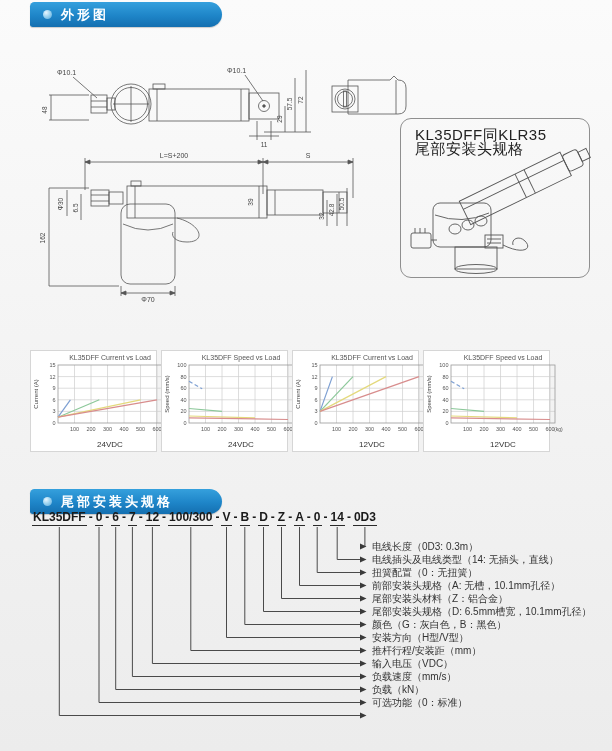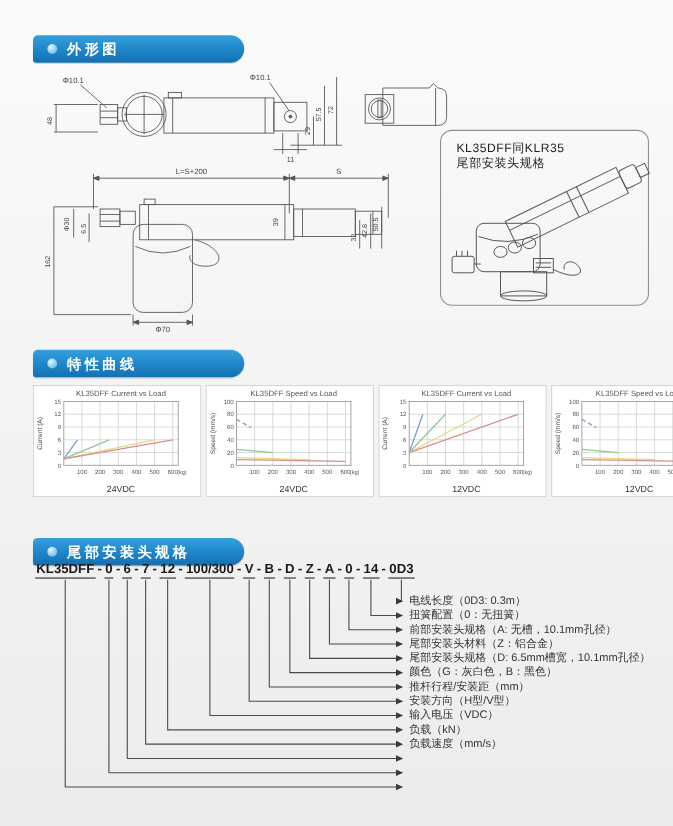--- a/index.html
+++ b/index.html
@@ -14,39 +14,39 @@
   .bullet{width:9px;height:9px;border-radius:50%;
         background:radial-gradient(circle at 35% 30%,#e8f6ff 0%,#9ed4f0 45%,#58a8da 100%);}
   .sec-title{color:#fff;font-weight:bold;font-size:13px;letter-spacing:3px;}
   
   .outline-area{position:absolute;left:0;top:52px;width:612px;height:262px;}
   .outline-area svg{position:absolute;overflow:visible;}
   .dim{font-size:6.5px;fill:#444;}
   .dim7{font-size:7px;fill:#444;}
   .inset{position:absolute;left:400px;top:66px;width:190px;height:160px;border:1.4px solid #8f8f8f;
         border-radius:11px;box-sizing:border-box;padding:9px 0 0 14px;}
-  .inset-text{font-size:11px;color:#222;line-height:14px;letter-spacing:.5px;}
+  .inset-text{font-size:15px;color:#222;line-height:14px;letter-spacing:.5px;}
   
   .charts-row{position:absolute;left:30px;top:350px;display:flex;gap:4px;}
-  .chart-box{width:153px;height:102px;background:#fff;border:1px solid #d6d6d6;box-sizing:border-box;}
+  .chart-box{width:127px;height:102px;background:#fff;border:1px solid #d6d6d6;box-sizing:border-box;}
   
   .naming{position:absolute;left:0;top:504px;width:556px;height:218px;}
   #part-number{position:absolute;left:32px;top:6px;font-size:12px;font-weight:bold;color:#1a1a1a;white-space:nowrap;}
   #part-number .seg{display:inline-block;border-bottom:1.5px solid #2a2a2a;padding:0 1px 1px 1px;}
   #part-number .sep{display:inline-block;margin:0 2px;}
   #naming-labels{position:absolute;left:372px;top:36px;}
   .nlabel{font-size:10px;color:#333;line-height:13px;height:13px;white-space:nowrap;}
   #connectors{position:absolute;left:0;top:0;width:612px;height:218px;}
 </style>
 </head>
 <body>
 
 <div class="page">
 
-  <div class="sec-header" style="top:32px;">
+  <div class="sec-header" style="top:2px;">
     <span class="bullet"></span>
     <span class="sec-title">外形图</span>
   </div>
 
   <div class="outline-area">
 
     <svg style="left:35px;top:10px;" width="278" height="88" viewBox="0 0 278 88">
       <g stroke="#555" stroke-width="0.8" fill="none">
         <rect x="56" y="33" width="16" height="18"></rect>
         <line x1="56" y1="39" x2="72" y2="39"></line>
@@ -177,24 +177,20 @@
             <line x1="18" y1="78" x2="18" y2="73"></line>
           <line x1="24" y1="85" x2="30" y2="85"></line>
           <rect x="48" y="92" width="42" height="22"></rect>
           <ellipse cx="69" cy="114" rx="21" ry="4.5"></ellipse>
           <path d="M96,90 C116,100 126,94 118,86 C112,80 104,84 106,90"></path>
         </g>
       </svg>
     </div>
   </div>
 
-  <div class="sec-header" style="top:318px;">
-    <span class="bullet"></span>
-    <span class="sec-title">特性曲线</span>
-  </div>
   <div class="charts-row" id="charts-row">
       <div class="chart-box"><svg width="141" height="102" viewBox="0 0 141 102">
           <line x1="43.507936507936506" y1="14" x2="43.507936507936506" y2="72" stroke="#cfcfcf" stroke-width="0.7"></line>
           <line x1="60.01587301587302" y1="14" x2="60.01587301587302" y2="72" stroke="#cfcfcf" stroke-width="0.7"></line>
           <line x1="76.52380952380952" y1="14" x2="76.52380952380952" y2="72" stroke="#cfcfcf" stroke-width="0.7"></line>
           <line x1="93.03174603174604" y1="14" x2="93.03174603174604" y2="72" stroke="#cfcfcf" stroke-width="0.7"></line>
           <line x1="109.53968253968254" y1="14" x2="109.53968253968254" y2="72" stroke="#cfcfcf" stroke-width="0.7"></line>
           <line x1="126.04761904761905" y1="14" x2="126.04761904761905" y2="72" stroke="#cfcfcf" stroke-width="0.7"></line>
           <line x1="27" y1="60.4" x2="131" y2="60.4" stroke="#cfcfcf" stroke-width="0.7"></line>
           <line x1="27" y1="48.8" x2="131" y2="48.8" stroke="#cfcfcf" stroke-width="0.7"></line>
@@ -354,26 +350,28 @@
         <path d="M 317.2 23.0 L 317.2 68.5 L 360 68.5" fill="none" stroke="#4a4a4a" stroke-width="1"></path>
         <polygon points="360,65.5 366.5,68.5 360,71.5" fill="#3a3a3a"></polygon>
         <path d="M 337.2 23.0 L 337.2 55.5 L 360 55.5" fill="none" stroke="#4a4a4a" stroke-width="1"></path>
         <polygon points="360,52.5 366.5,55.5 360,58.5" fill="#3a3a3a"></polygon>
         <path d="M 364.9 23.0 L 364.9 42.5 L 360 42.5" fill="none" stroke="#4a4a4a" stroke-width="1"></path>
         <polygon points="360,39.5 366.5,42.5 360,45.5" fill="#3a3a3a"></polygon>
       </svg>
     <div id="part-number"><span class="seg">KL35DFF</span><span class="sep">-</span><span class="seg">0</span><span class="sep">-</span><span class="seg">6</span><span class="sep">-</span><span class="seg">7</span><span class="sep">-</span><span class="seg">12</span><span class="sep">-</span><span class="seg">100/300</span><span class="sep">-</span><span class="seg">V</span><span class="sep">-</span><span class="seg">B</span><span class="sep">-</span><span class="seg">D</span><span class="sep">-</span><span class="seg">Z</span><span class="sep">-</span><span class="seg">A</span><span class="sep">-</span><span class="seg">0</span><span class="sep">-</span><span class="seg">14</span><span class="sep">-</span><span class="seg">0D3</span></div>
     <div id="naming-labels">
         <div class="nlabel">电线长度（0D3: 0.3m）</div>
+        <div class="nlabel">电线插头及电线类型（14: 无插头，直线）</div>
         <div class="nlabel">扭簧配置（0：无扭簧）</div>
         <div class="nlabel">前部安装头规格（A: 无槽，10.1mm孔径）</div>
         <div class="nlabel">尾部安装头材料（Z：铝合金）</div>
         <div class="nlabel">尾部安装头规格（D: 6.5mm槽宽，10.1mm孔径）</div>
         <div class="nlabel">颜色（G：灰白色，B：黑色）</div>
+        <div class="nlabel">安装方向（H型/V型）</div>
         <div class="nlabel">推杆行程/安装距（mm）</div>
-        <div class="nlabel">安装方向（H型/V型）</div>
         <div class="nlabel">输入电压（VDC）</div>
+        <div class="nlabel">负载速度（mm/s）</div>
         <div class="nlabel">负载（kN）</div>
-        <div class="nlabel">负载速度（mm/s）</div>
+        <div class="nlabel">可选功能（0：标准）</div>
       </div>
   </div>
 
 </div>
 
 </body></html>

